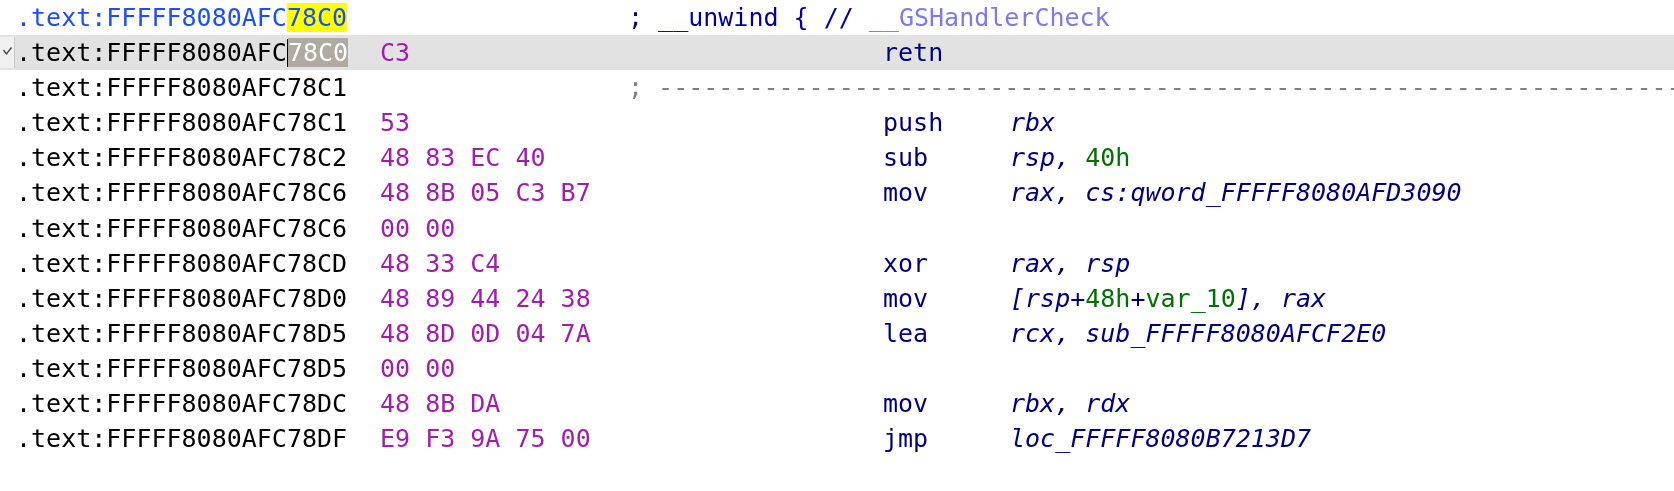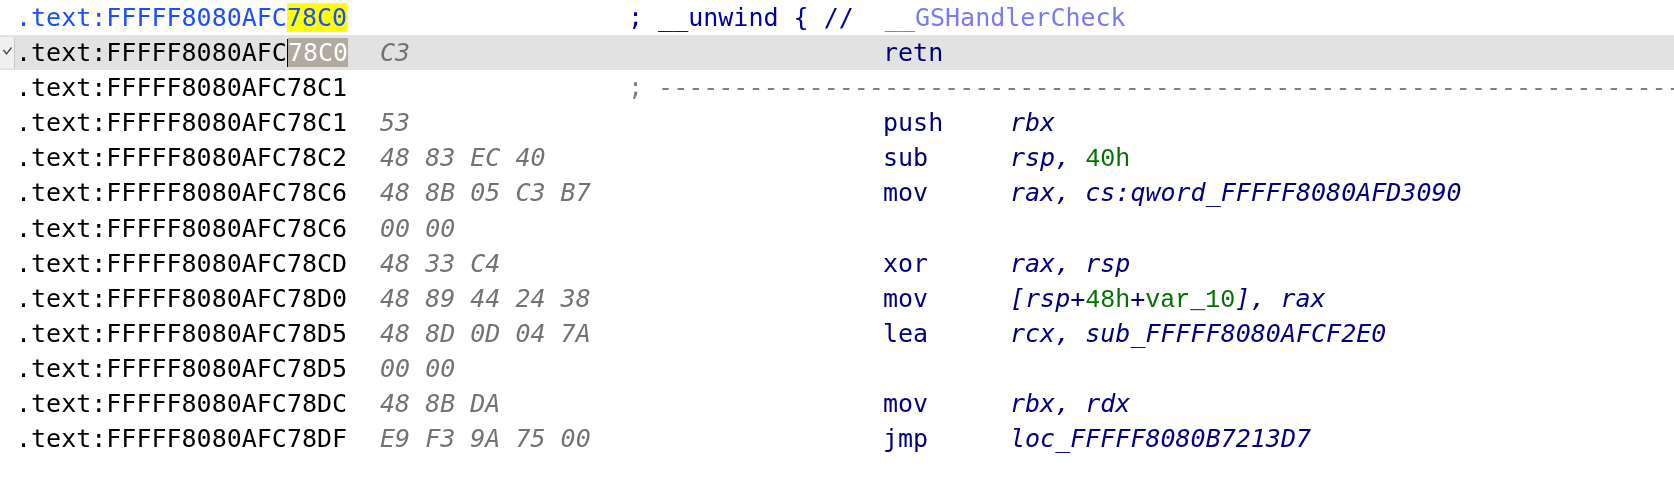--- a/index.html
+++ b/index.html
@@ -55,26 +55,26 @@
     width: 11px;
     height: 11px;
   }
   .chevron svg { display: block; }
 
   
   .addr        { color: #000000; }
   .addr-label  { color: #1a4fff; }
   .addr-hl     { background: #ffff00; color: #1a4fff; }
   .addr-sel    { background: #b0aaa0; color: #ffffff; }
-  .bytes       { color: #737373; font-style: italic; }
+  .bytes       { color: #a21caf; }
   .mnem        { color: #00007f; }
   .op          { color: #00007f; font-style: italic; }
-  .imm         { color: #007000; font-family: Liberation Mono, monospace; }
+  .imm         { color: #007000; }
   .comment     { color: #00009c; }
-  .libname     { color: #7b7bf0; margin-left: 16px; }
+  .libname     { color: #7b7bf0; }
   .sep-semi    { color: #808080; }
   .dashes      { color: #808080; }
 
   .caret {
     display: inline-block;
     width: 0;
     border-left: 2px solid #000000;
     height: 28px;
     vertical-align: -6px;
     margin: 0 -1px 0 0;

